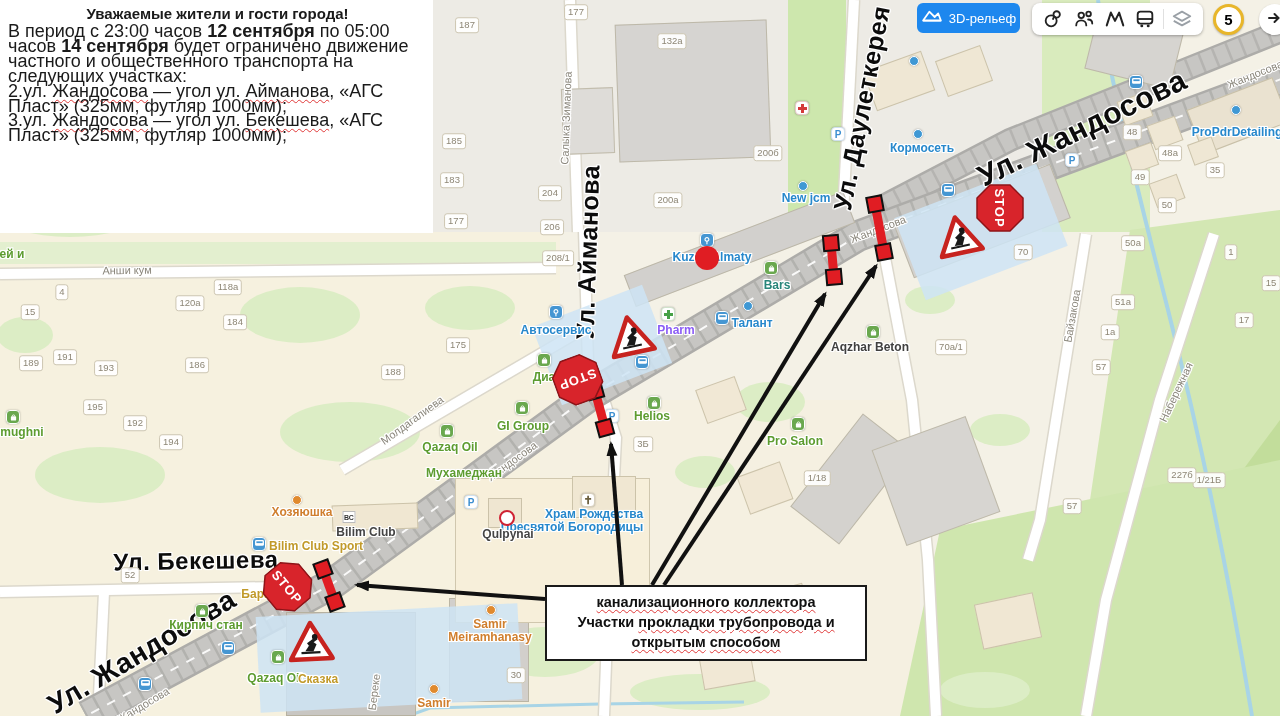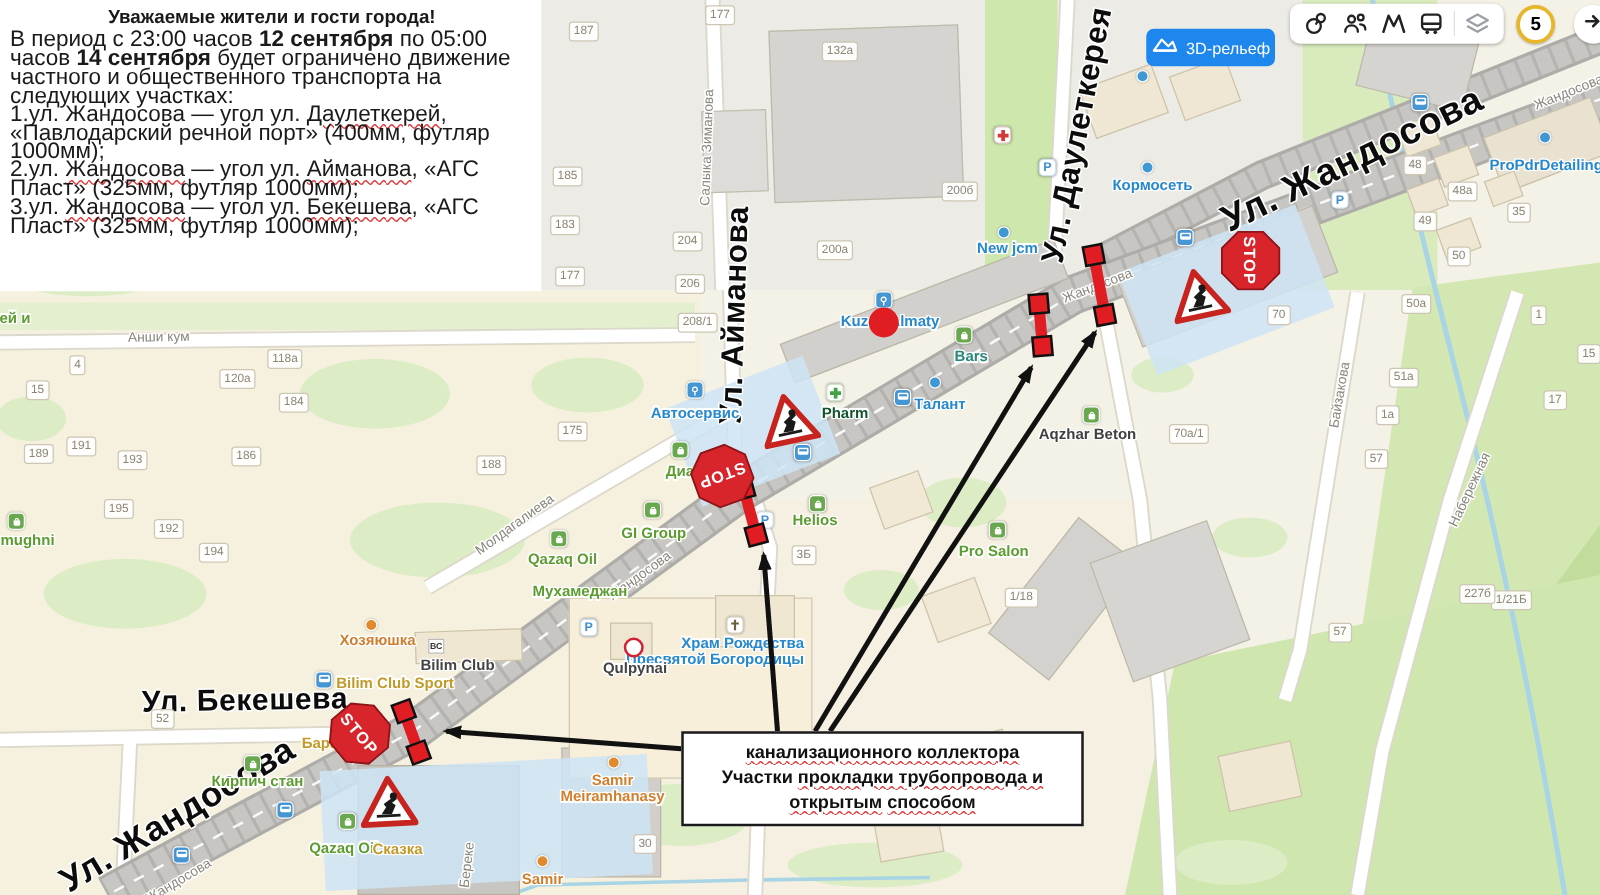--- a/index.html
+++ b/index.html
@@ -228,21 +228,21 @@
       <div class="hn" style="left: 1244px; top: 320px;">17</div>
       <div class="hn" style="left: 1182px; top: 475px;">227б</div>
       <div class="hn" style="left: 1072px; top: 506px;">57</div>
       <div class="hn" style="left: 516px; top: 675px;">30</div>
       <div class="poi halo" style="left: 1237px; top: 126px; color: rgb(39, 136, 204);">ProPdrDetailing</div>
       <div class="poi halo" style="left: 922px; top: 142px; color: rgb(39, 136, 204);">Кормосеть</div>
       <div class="poi halo" style="left: 806px; top: 192px; color: rgb(39, 136, 204);">New jcm</div>
       <div class="poi halo" style="left: 712px; top: 251px; color: rgb(39, 136, 204);">Kuzov Almaty</div>
       <div class="poi halo" style="left: 777px; top: 279px; color: rgb(40, 133, 122);">Bars</div>
       <div class="poi halo" style="left: 752px; top: 317px; color: rgb(39, 136, 204);">Талант</div>
-      <div class="poi halo" style="left: 676px; top: 324px; color: #14532d;">Pharm</div>
+      <div class="poi halo" style="left: 676px; top: 324px; color: #8b5cf6;">Pharm</div>
       <div class="poi halo" style="left: 556px; top: 324px; color: rgb(39, 136, 204);">Автосервис</div>
       <div class="poi halo" style="left: 544px; top: 371px; color: rgb(93, 156, 48);">Диа</div>
       <div class="poi halo" style="left: 523px; top: 420px; color: rgb(93, 156, 48);">GI Group</div>
       <div class="poi halo" style="left: 450px; top: 441px; color: rgb(93, 156, 48);">Qazaq Oil</div>
       <div class="poi halo" style="left: 464px; top: 467px; color: rgb(93, 156, 48);">Мухамеджан</div>
       <div class="poi halo" style="left: 302px; top: 506px; color: rgb(208, 127, 46);">Хозяюшка</div>
       <div class="poi halo" style="left: 366px; top: 526px; color: rgb(68, 68, 68);">Bilim Club</div>
       <div class="poi halo" style="left: 316px; top: 540px; color: rgb(193, 154, 42);">Bilim Club Sport</div>
       <div class="poi halo" style="left: 256px; top: 588px; color: rgb(193, 154, 42);">Бара</div>
       <div class="poi halo" style="left: 206px; top: 619px; color: rgb(93, 156, 48);">Кирпич стан</div>
@@ -530,35 +530,34 @@
             <rect x="13" y="31.5" width="19" height="2.2"></rect>
             <path d="M19 23 l9 -6 1.8 2.6 -9 6 z"></path>
           </g>
         </svg></div>
     </div>
 
   <div class="notice">
     <div class="notice-title">Уважаемые жители и гости города!</div>
     <div id="notice-body">
         <p><span>В период с 23:00 часов </span><b>12 сентября</b><span> по 05:00 часов  </span><b>14 сентября</b><span> будет ограничено движение частного и общественного транспорта на следующих участках:</span></p>
-        <p><span>1.ул. Жандосова — угол ул. </span><span class="w">Даулеткерей</span><span>, «Павлодарский речной порт» (400мм, футляр 1000мм);</span></p>
         <p><span>2.ул. </span><span class="w">Жандосова</span><span> — угол ул. </span><span class="w">Айманова</span><span>, «АГС Пласт» (325мм, футляр 1000мм);</span></p>
         <p><span>3.ул. </span><span class="w">Жандосова</span><span> — угол ул. </span><span class="w">Бекешева</span><span>, «АГС Пласт» (325мм, футляр 1000мм);</span></p>
       </div>
   </div>
 
   <div class="callout">
     <div id="callout-body">
         <div><span class="w">канализационного коллектора</span></div>
         <div><span>Участки </span><span class="w">прокладки трубопровода и</span></div>
         <div><span class="w">открытым</span><span>  </span><span class="w">способом</span></div>
       </div>
   </div>
 
-  <div class="btn3d" style="background: rgb(29, 135, 238); margin-top: 20px;">
+  <div class="btn3d" style="background: rgb(29, 135, 238);">
     <span>
       <svg width="22" height="16" viewBox="0 0 24 18">
           <path d="M2 13 L9 3 L15 9 L19 5 L22 13 Z" fill="none" stroke="#fff" stroke-width="2" stroke-linejoin="round"></path>
           <path d="M2 13 h20" stroke="#fff" stroke-width="2"></path>
         </svg>
     </span>
     <span>3D-рельеф</span>
   </div>
 
   <div class="pill">

